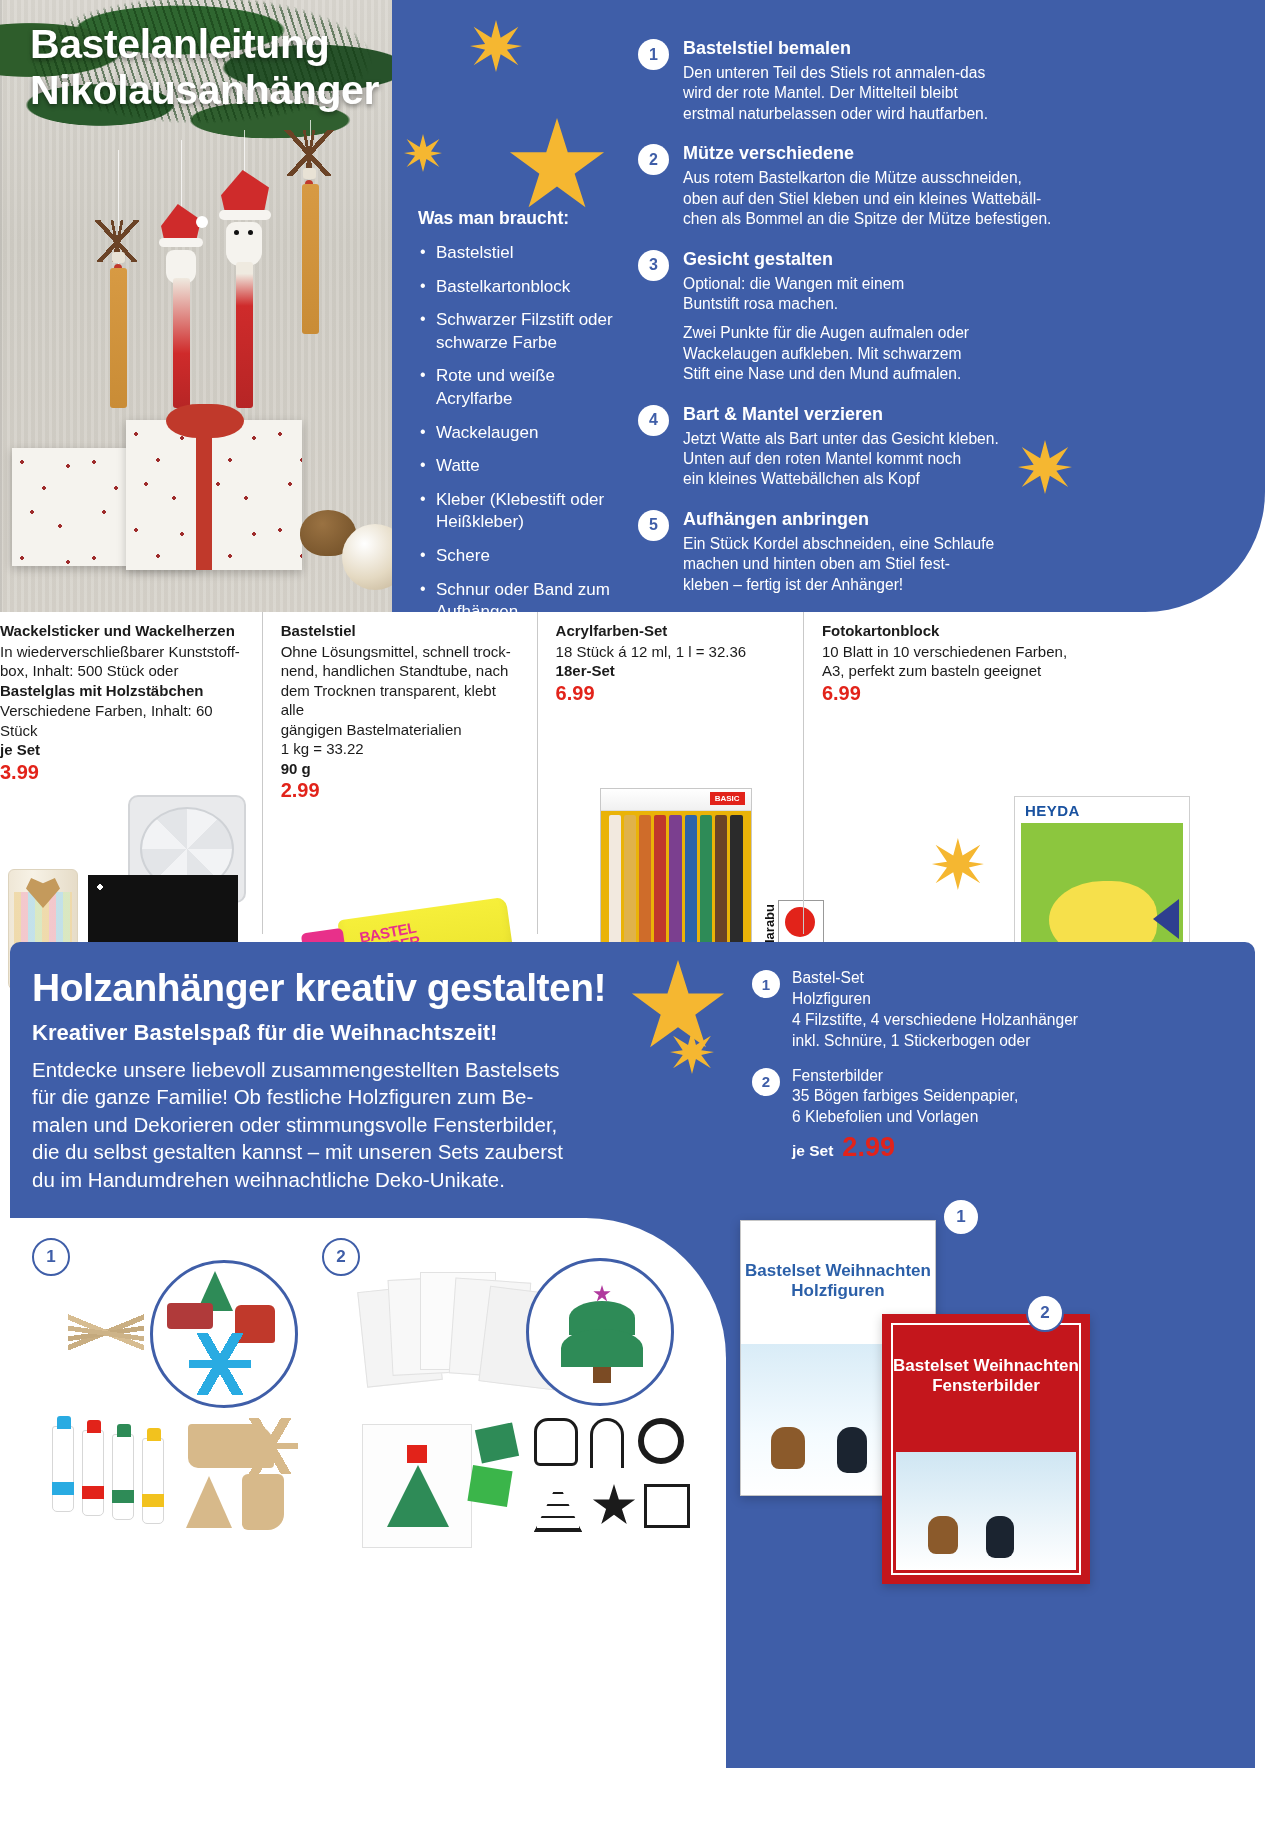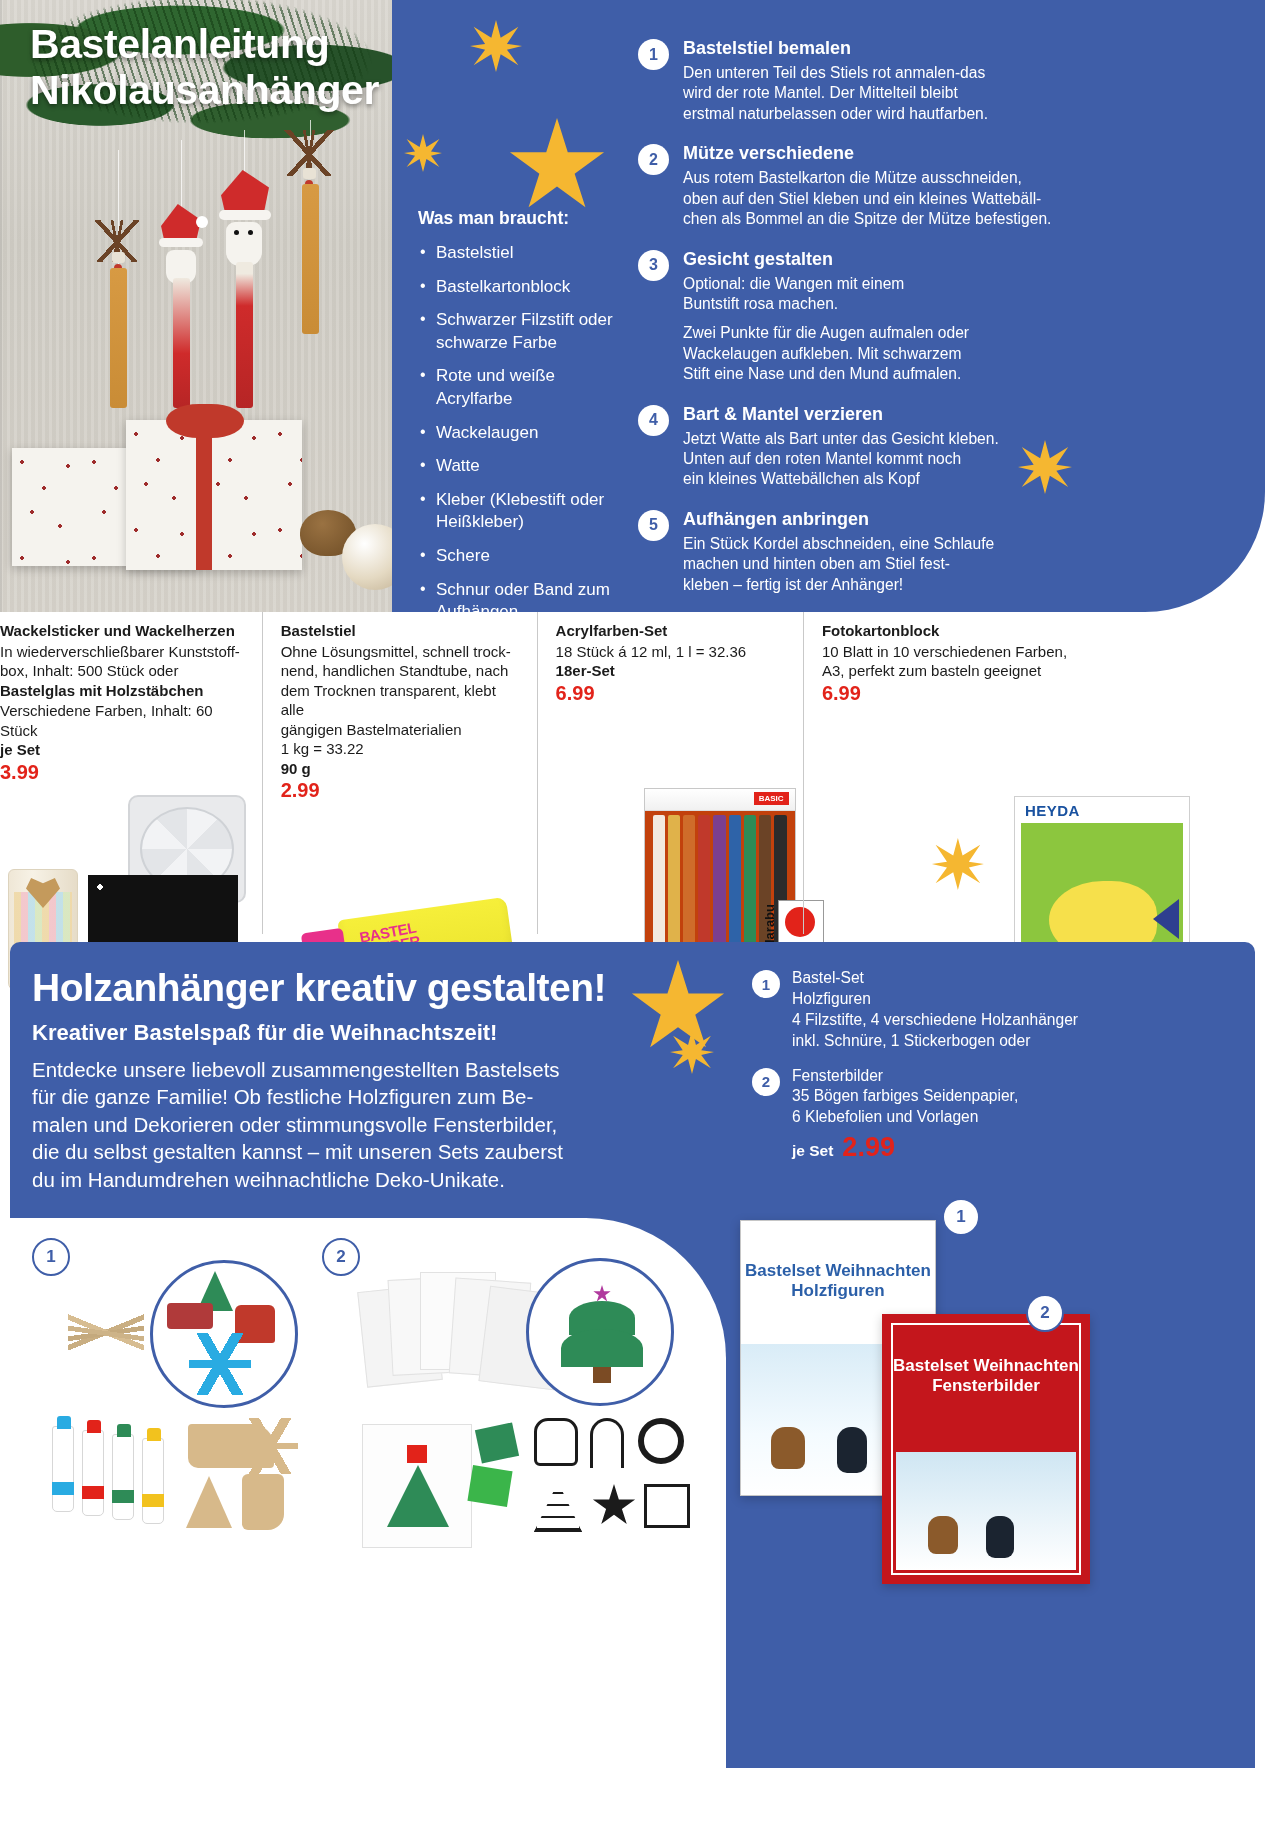--- a/index.html
+++ b/index.html
@@ -197,21 +197,21 @@
     transform:rotate(-3deg); letter-spacing:-.5px;
   }
   .uhu {
     position:absolute; left:166px; top:248px; width:108px; height:38px;
     background:#ffe600; display:flex; align-items:center; justify-content:center;
     font-size:27px; font-weight:700; color:#111; letter-spacing:1px;
   }
 
   .paintbox {
     position:absolute; left:44px; top:84px; width:152px; height:212px;
-    background:#c2410c; border:1px solid #c8c8c8;margin-left:44px;
+    background:#eab308; border:1px solid #c8c8c8;
   }
   .paintbox .lid{
     position:absolute; left:0; top:0; right:0; height:22px;
     background:linear-gradient(180deg,#fff,#f1f1f1); border-bottom:1px solid #ddd;
   }
   .paintbox .badge{
     position:absolute; right:6px; top:3px; background:#e2231a; color:#fff;
     font-size:8px; font-weight:700; padding:2px 5px;
   }
   .paintbox .tubes{

